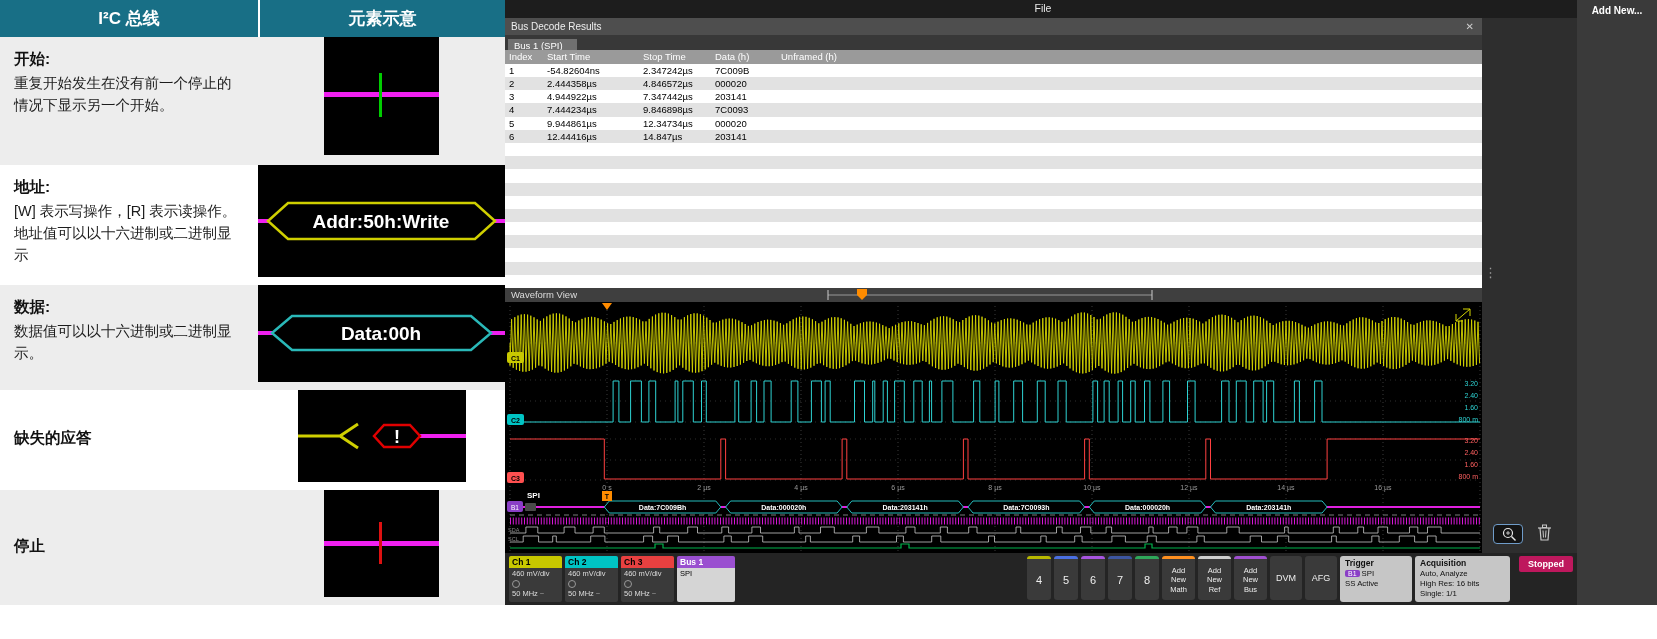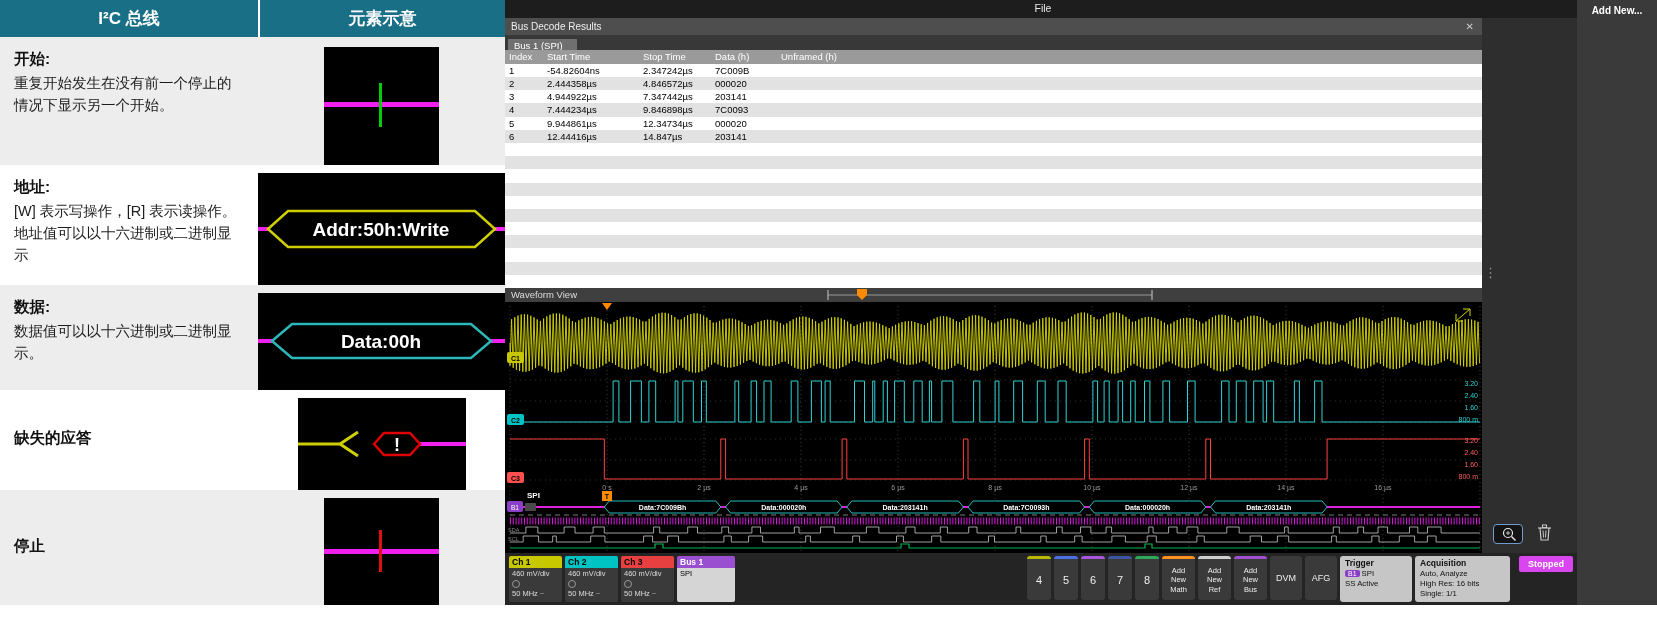--- a/index.html
+++ b/index.html
@@ -12,21 +12,21 @@
   .doc-header .hcell{background:#186f86;color:#fff;font-weight:bold;font-size:17px;
     display:flex;align-items:center;justify-content:center;}
   .hcell.c1{width:258px;border-right:2px solid #fff;}
   .hcell.c2{width:245px;}
   .doc-row{display:flex;}
   .doc-row.shade{background:#ededed;}
   .doc-text{width:258px;box-sizing:border-box;padding:12px 14px;}
   .doc-text.center{display:flex;align-items:center;}
   .doc-title{font-weight:bold;font-size:15.5px;color:#111;margin-bottom:3px;}
   .doc-body{font-size:14.5px;color:#1c1c1c;line-height:1.5;}
-  .doc-illu{width:247px;display:flex;align-items:flex-end;justify-content:center;}
+  .doc-illu{width:247px;display:flex;align-items:flex-start;justify-content:center;}
   .illu-box{background:#000;}
 
   
   .main{width:1072px;background:#2e2e2e;position:relative;display:flex;flex-direction:column;}
   .menu-bar{height:18px;background:#1d1d1d;display:flex;align-items:center;padding-left:4px;flex-direction:column;}
   .menu-item{color:#e8e8e8;font-size:10.5px;padding:2px 11px;cursor:default;}
 
   .decode{width:977px;height:270px;background:#2e2e2e;display:flex;flex-direction:column;}
   .decode-titlebar{height:17px;background:#4e4e4e;color:#eee;font-size:10px;display:flex;
     align-items:center;padding:0 8px 0 6px;}
@@ -72,21 +72,21 @@
   .util-btn{width:32px;height:44px;background:#3a3a3a;border:none;border-radius:3px;color:#eee;
     font-size:9px;font-family:inherit;}
   .info-panel{background:#c6c6c6;border-radius:3px;height:46px;box-sizing:border-box;
     padding:2px 5px;color:#111;}
   .info-title{font-size:8.5px;font-weight:bold;margin-bottom:1px;}
   .hgrid{display:grid;grid-template-columns:57px auto;font-size:7.8px;row-gap:1px;}
   .tline,.aline{font-size:7.8px;margin-top:1px;}
   .b1badge{background:#8a3fc6;color:#fff;font-size:7px;border-radius:2px;padding:0 3px;margin-right:2px;}
   .tpos{display:inline-block;width:6px;height:6px;background:#ff8c00;margin-right:2px;
     clip-path:polygon(0 0,100% 0,100% 55%,50% 100%,0 55%);}
-  .stopped{height:16px;padding:0 9px;background:#d946ef;border:none;border-radius:2px;color:#fff;
+  .stopped{height:16px;padding:0 9px;background:#be185d;border:none;border-radius:2px;color:#fff;
     font-size:9px;font-weight:bold;margin-left:6px;font-family:inherit;}
 
   
   .rightpanel{width:80px;background:#3a3a3a;box-sizing:border-box;padding-top:5px;}
   .rp-title{color:#fff;font-size:10px;font-weight:bold;text-align:center;margin-bottom:7px;}
   .rp-grid{display:grid;grid-template-columns:1fr 1fr;gap:5px;padding:0 5px;}
   .rpbtn{background:#e6e6e6;border:none;border-radius:3px;font-size:8px;color:#000;
     padding:4px 1px;line-height:1.15;font-family:inherit;min-height:17px;}
 </style>
 </head>

